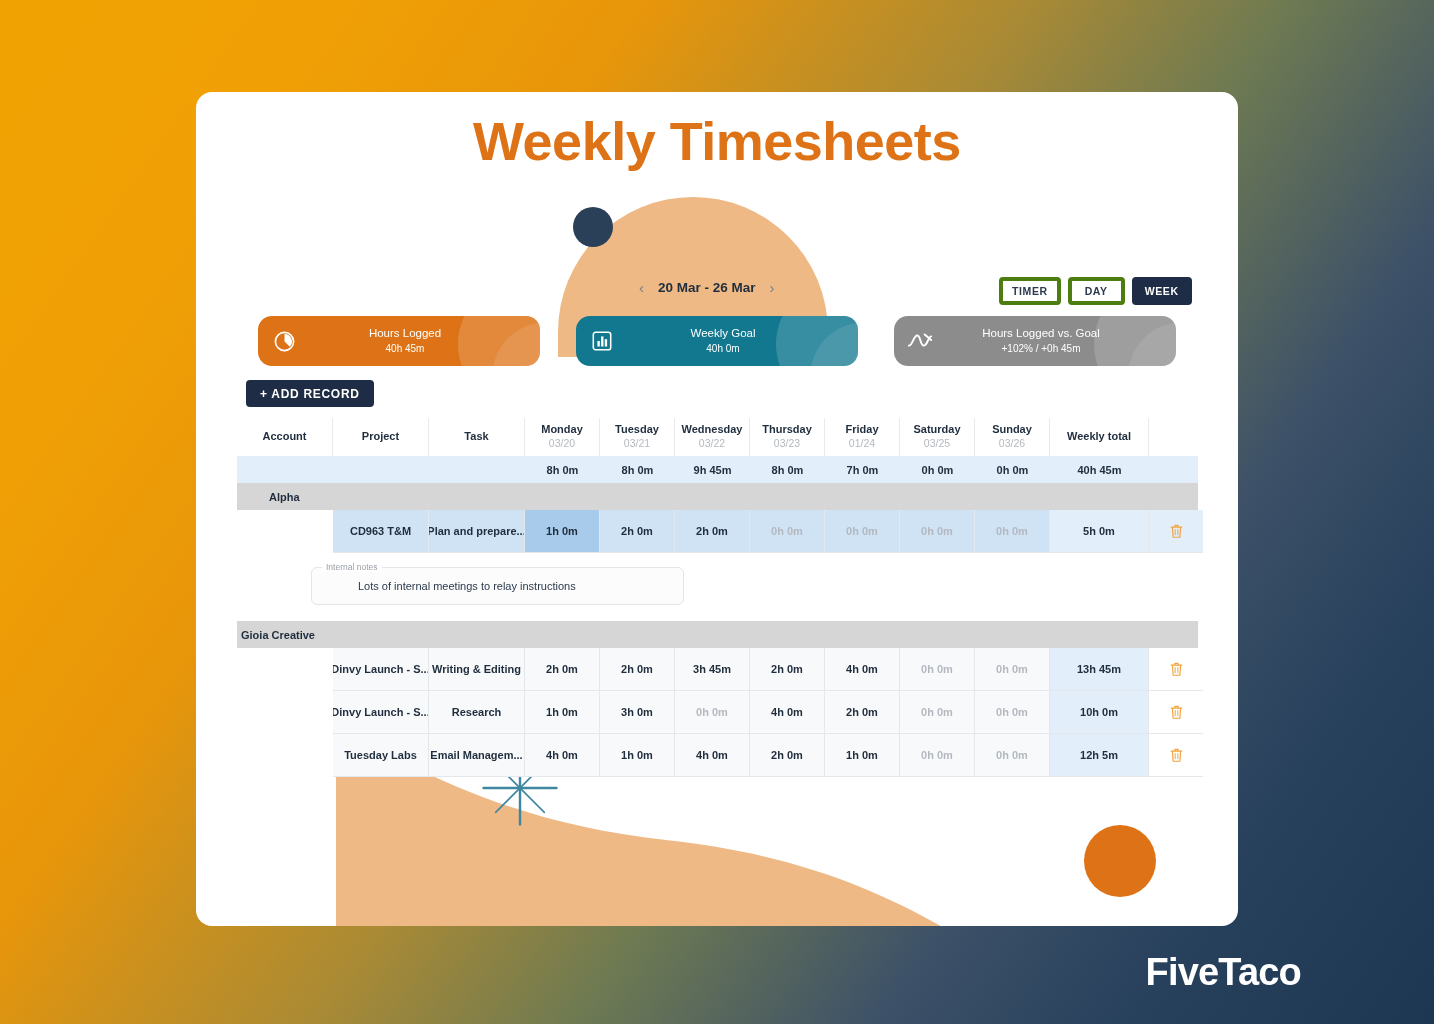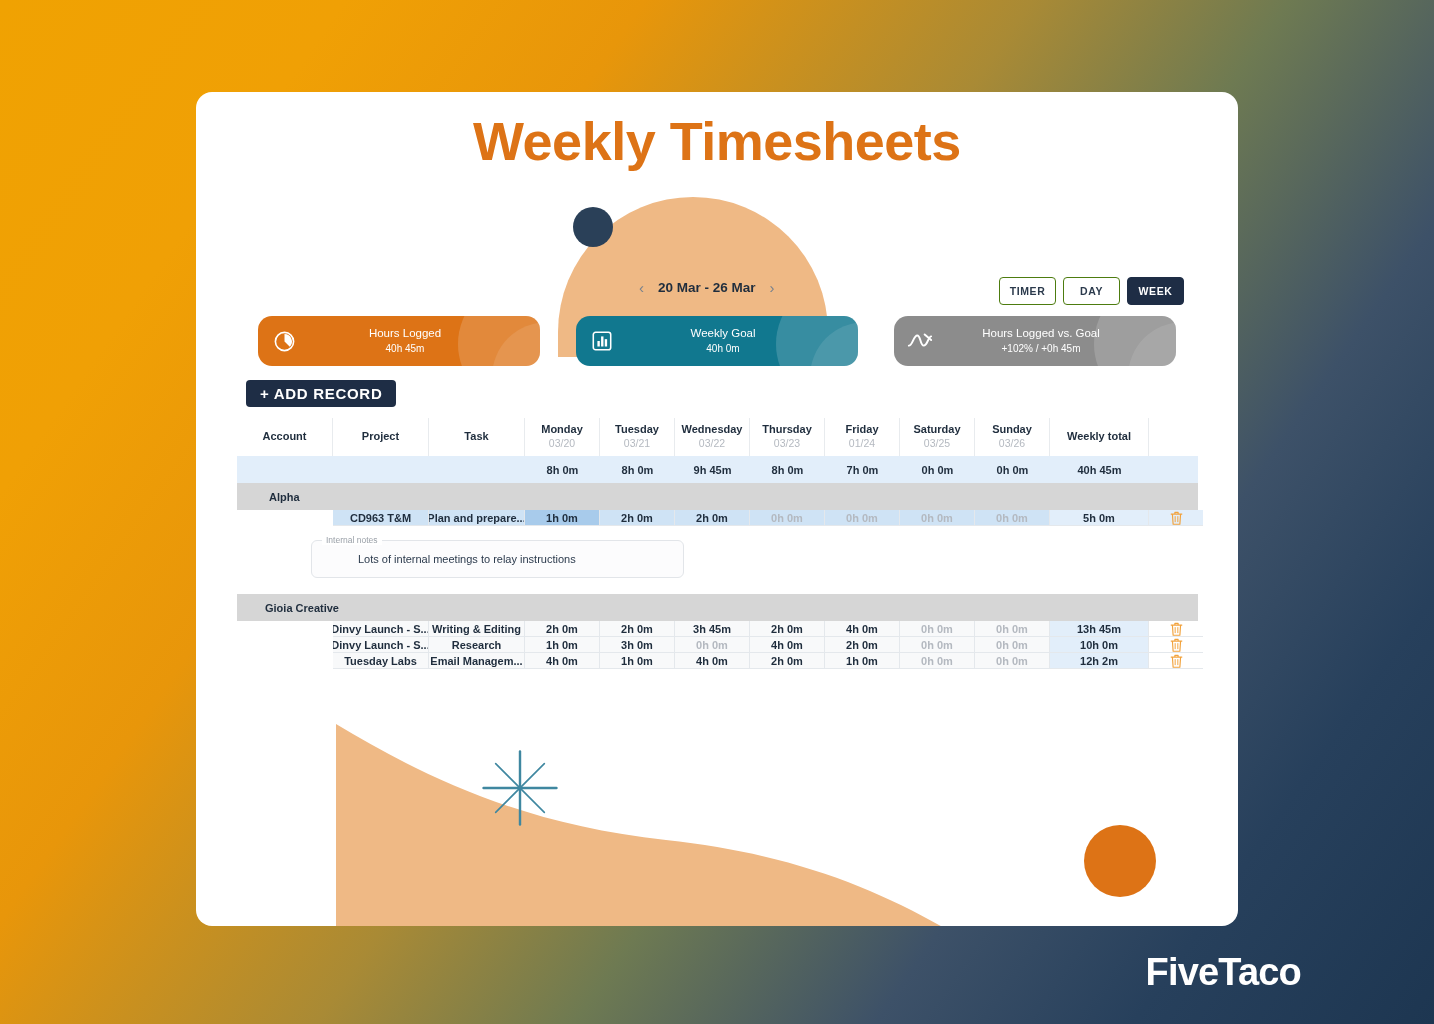--- a/index.html
+++ b/index.html
@@ -93,21 +93,21 @@
   }
 
   
   .viewtoggle {
     position: absolute;
     left: 803px; top: 185px;
     display: flex; gap: 7px;
   }
   .vt-btn {
     min-width: 57px; height: 28px;
-    border: 1px solid #4d7c0f;
+    border: 4px solid #4d7c0f;
     border-radius: 4px;
     background: #fff;
     font-size: 10.5px; font-weight: 700;
     letter-spacing: 0.6px;
     color: #2b3a4c;
     display: flex; align-items: center; justify-content: center;
     cursor: pointer;
     padding: 0 9px;
   }
   .vt-btn.active {
@@ -155,21 +155,21 @@
   .stat .val { font-size: 10px; font-weight: 400; line-height: 1.45; }
 
   
   .addrec {
     position: absolute;
     left: 50px; top: 288px;
     height: 27px;
     background: #1e2d45;
     color: #fff;
     border-radius: 4px;
-    font-size: 15px; font-weight: 700; letter-spacing: 0.7px;
+    font-size: 12px; font-weight: 700; letter-spacing: 0.7px;
     display: flex; align-items: center; justify-content: center;
     padding: 0 14px;
     cursor: pointer;
   }
 
   
   .tbl {
     position: absolute;
     left: 41px; top: 326px;
     width: 961px;
@@ -200,24 +200,24 @@
   .totalrow > div {
     display: flex; align-items: center; justify-content: center;
     font-size: 11px; font-weight: 700; color: #1f2d3d;
   }
 
   .grouprow {
     height: 27px; background: #d6d6d6;
     display: flex; align-items: center;
     font-size: 11px; font-weight: 700; color: #1f2d3d;
   }
-  .grouprow .gname { padding-left: 28px; }
+  .grouprow .gname { padding-left: 4px; }
   .grouprow.indent .gname { padding-left: 32px; }
 
-  .datarow { height: 16px; }
+  .datarow { height: 43px; }
   .datarow > div {
     display: flex; align-items: center; justify-content: center;
     border-right: 1px solid #e4e8ec;
     border-bottom: 1px solid #e4e8ec;
     font-size: 11px; font-weight: 700; color: #1f2d3d;
     overflow: hidden; white-space: nowrap;
   }
   .datarow > div.c-acct { background: #fff; border-right: none; border-bottom: none; }
   .datarow.sel > div { background: #cfe3f5; }
   .datarow.sel > div.c-acct { background: #fff; }
@@ -495,21 +495,21 @@
         <div class="c-acct"></div>
         <div class="c-proj">Tuesday Labs</div>
         <div class="c-task">Email Managem...</div>
         <div class="c-day">4h 0m</div>
         <div class="c-day">1h 0m</div>
         <div class="c-day">4h 0m</div>
         <div class="c-day">2h 0m</div>
         <div class="c-day">1h 0m</div>
         <div class="c-day zero">0h 0m</div>
         <div class="c-day zero">0h 0m</div>
-        <div class="c-tot">12h 2m</div>
+        <div class="c-tot">12h 5m</div>
         <div class="c-del">
           <svg width="15" height="16" viewBox="0 0 16 18">
             <path d="M2 4.6 H14 M6.2 4.6 V2.6 H9.8 V4.6 M3.4 4.6 L4.2 16 H11.8 L12.6 4.6" fill="none" stroke="#f2a23c" stroke-width="1.3" stroke-linejoin="round" stroke-linecap="round"></path>
             <path d="M6.5 7.4 V13.2 M9.5 7.4 V13.2" fill="none" stroke="#f2a23c" stroke-width="1.1" stroke-linecap="round"></path>
           </svg>
         </div>
       </div>
 
     </div>
 

